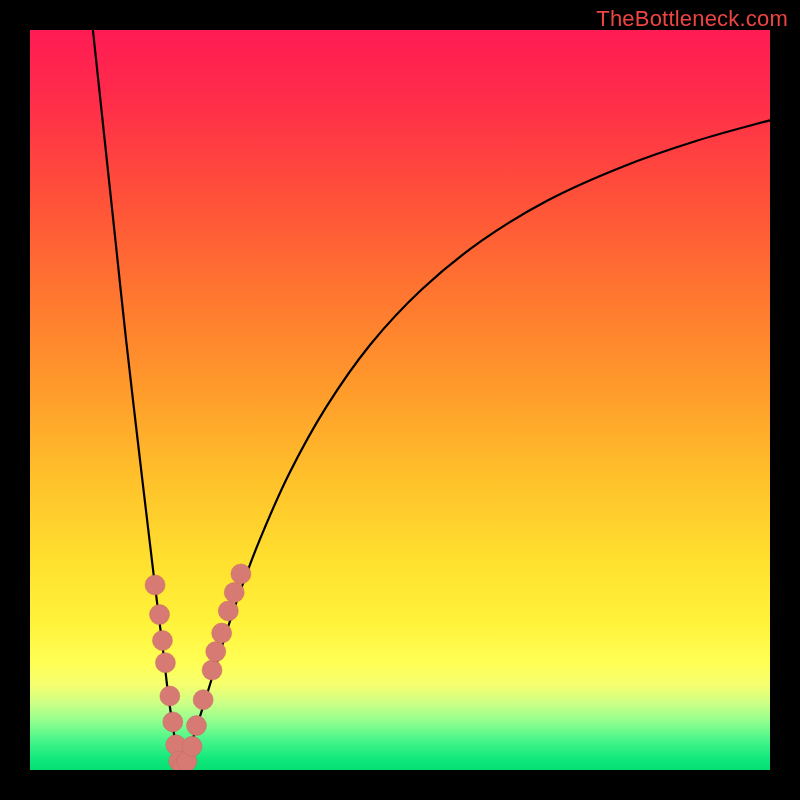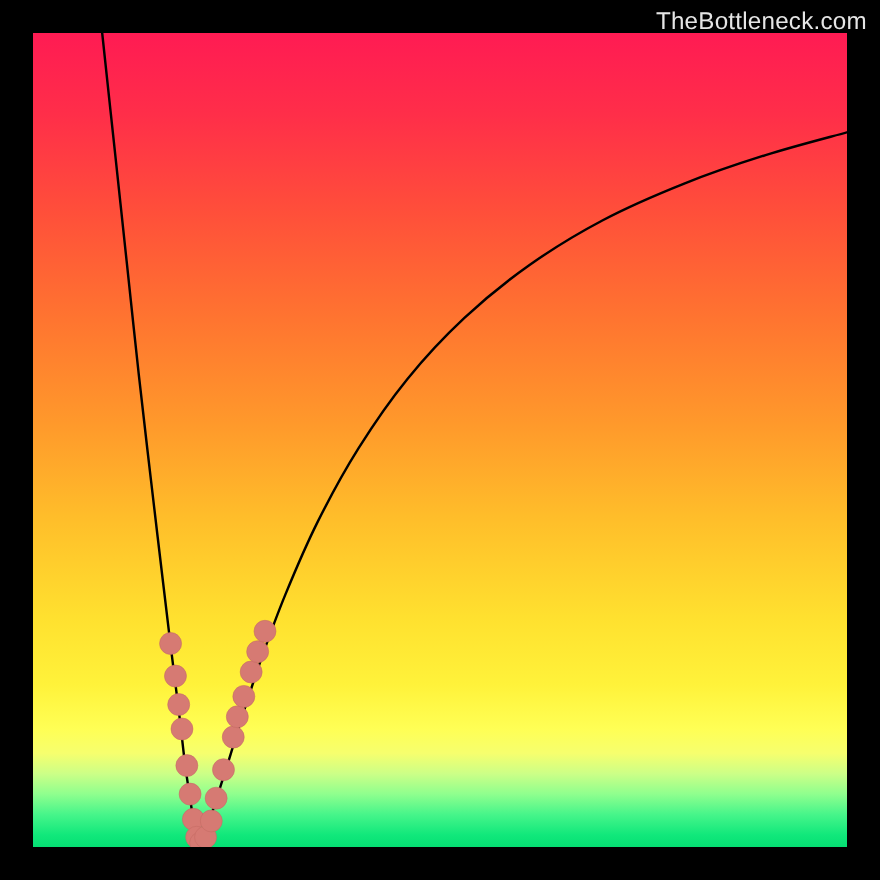--- a/index.html
+++ b/index.html
@@ -38,21 +38,21 @@
     position: absolute;
     left: 0;
     top: 0;
     width: 740px;
     height: 740px;
   }
   .watermark {
     position: absolute;
     top: 6px;
     right: 12px;
-    color: #e5e5e5;
+    color: #ef4444;
     font-size: 22px;
     font-weight: 400;
     letter-spacing: 0.2px;
     user-select: none;
     margin-left: 44px;
   }
 </style>
 </head>
 <body>
 

